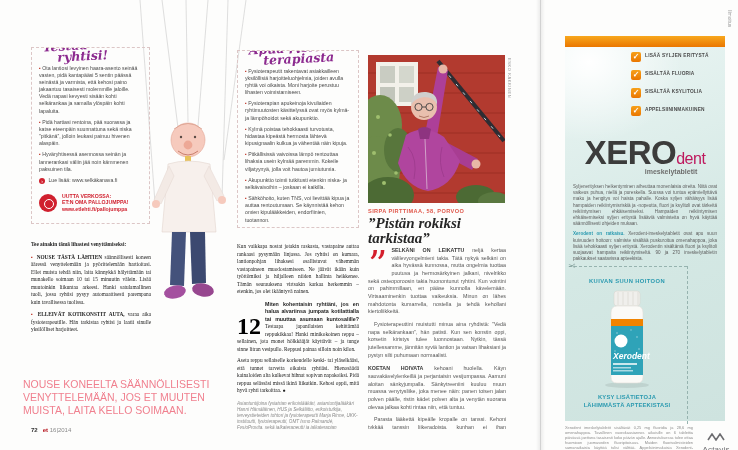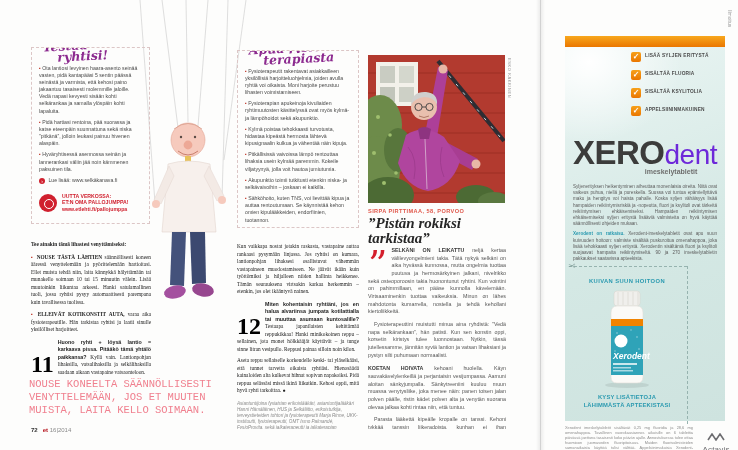--- a/index.html
+++ b/index.html
@@ -29,22 +29,22 @@
   #col2{left:237px;top:243px;width:122px;height:186px;}
   .leadin{font-weight:bold;margin:0 0 1px 0;}
   .para{margin:0 0 5px 0;}
   .para.bullet::before{content:"▪ ";color:#c0392b;}
   .qblock{margin-top:4px;}
   .qnum{float:left;font-family:"Liberation Serif",serif;font-weight:bold;color:#000000;
         font-size:24px;line-height:.78;margin:16px 4px 0 0;}
   .qbold{font-family:"Liberation Sans",sans-serif;font-weight:bold;color:#1c1c1c;}
   .footnote{font-family:"Liberation Sans",sans-serif;font-style:italic;font-size:4.6px;color:#8a8a8a;
             line-height:1.3;text-align:left;margin-top:6px;}
-  .pinkquote{position:absolute;left:29px;top:378px;width:190px;font-size:10.5px;line-height:1.22;
-             color:#f0808f;font-family:Liberation Mono, monospace;}
+  .pinkquote{position:absolute;left:23px;top:378px;width:190px;font-size:10.5px;line-height:1.22;
+             color:#f0808f;font-family:Liberation Sans, sans-serif;}
   .footer{position:absolute;left:31px;top:427px;font-size:6px;color:#8a8a8a;}
   .footer .pn{font-weight:bold;color:#333;margin-right:5px;}
   .footer .br{font-weight:bold;color:#b5121b;}
   
   #puppet{position:absolute;left:128px;top:0;width:122px;height:312px;pointer-events:none;}
   #photo{position:absolute;left:368px;top:55px;width:137px;height:148px;}
   .photocredit{position:absolute;left:507px;top:58px;writing-mode:vertical-rl;font-size:4px;color:#9a9a9a;
                letter-spacing:.6px;text-transform:uppercase;}
   .caption{position:absolute;left:368px;top:208px;font-size:5.6px;font-weight:bold;color:#e0574a;letter-spacing:.4px;}
   .profhead{position:absolute;left:368px;top:216px;font-family:"Liberation Serif",serif;font-weight:bold;
@@ -67,21 +67,21 @@
   .adbg{position:absolute;left:0;top:11px;width:160px;height:374px;
         background:radial-gradient(ellipse 150px 130px at 15% 4%,#ffffff 0%,rgba(255,255,255,0) 62%),
                    linear-gradient(160deg,#eaf5f3 0%,#d4e8e4 55%,#cee3df 100%);}
   .checks{position:absolute;right:6px;top:16px;width:88px;display:flex;flex-direction:column;gap:8px;}
   .chkrow{display:flex;gap:4px;align-items:flex-start;}
   .chk{flex:0 0 10px;width:10px;height:10px;border-radius:2px;background:linear-gradient(180deg,#f7a11a,#ea7600);
        color:#fff;font-size:8px;line-height:10px;text-align:center;font-weight:bold;}
   .chklbl{font-size:4.8px;font-weight:bold;color:#4c4c4c;line-height:1.3;letter-spacing:.2px;padding-top:1px;}
   .xlogo{position:absolute;left:0;top:102px;width:160px;text-align:center;line-height:.9;}
   .xl1{font-size:33px;font-weight:bold;color:#3c3c3b;letter-spacing:-.5px;}
-  .xl2{font-size:28px;color:#6d28d9;letter-spacing:-.5px;}
+  .xl2{font-size:16px;color:#be185d;letter-spacing:-.5px;}
   .xsub{display:block;font-size:7px;font-weight:bold;color:#6f6f6e;margin-top:1px;padding-left:52px;}
   .adbody{position:absolute;left:8px;top:148px;width:144px;font-size:4.6px;color:#5e5e5e;line-height:1.35;
           text-align:justify;}
   .adbody p{margin:0 0 4px 0;}
   .tealb{color:#2b9ab0;font-weight:bold;}
   .cuth{position:absolute;left:4px;top:230px;width:118px;border-top:1px dashed #96b3af;}
   .scis{position:absolute;left:-1px;top:-6px;font-size:9px;color:#84a09c;transform:scaleX(-1);}
   .cutv{position:absolute;left:122px;top:230px;height:158px;border-left:1px dashed #96b3af;}
   .coupontitle{position:absolute;left:2px;top:242px;width:120px;text-align:center;font-size:5.8px;font-weight:bold;
                color:#2b9ab0;letter-spacing:.4px;}
@@ -157,25 +157,20 @@
     <p class="bl"><span>Kylmä poistaa tehokkaasti turvotusta, hidastaa kipeästä hermosta lähtevä kipusignaalin kulkua ja vähentää näin kipuja.</span></p>
     <p class="bl"><span>Pitkällisissä vaivoissa lämpö rentouttaa lihaksia usein kylmää paremmin. Kokeile viljatyynyä, jolla voit hautoa jumiutumia.</span></p>
     <p class="bl"><span>Akupunktio toimii tutkitusti etenkin niska- ja selkävaivoihin – joskaan ei kaikilla.</span></p>
     <p class="bl"><span>Sähköhoito, kuten TNS, voi lievittää kipua ja auttaa rentoutumaan. Se käynnistää kehon omien kipulääkkeiden, endorfiinien, tuotannon.</span></p>
   </div>
 
   <div id="col1" class="col">
     <p class="leadin para">Tee ainakin tämä lihastesi venyttämiseksi:</p>
     <p class="para bullet"><b>NOUSE TÄSTÄ LÄHTIEN</b> <span>säännöllisesti koneen ääressä venyttelemään ja pyörittelemään hartioitasi. Ellet muista tehdä niin, laita kännykkä hälyttämään tai munakello soimaan 10 tai 15 minuutin välein. Lisää muutoinkin liikuntaa arkeesi. Hanki satulamallinen tuoli, jossa ryhtisi pysyy automaattisesti parempana kuin tavallisessa tuolissa.</span></p>
     <p class="para bullet"><b>ELLEIVÄT KOTIKONSTIT AUTA,</b> <span>varaa aika fysioterapeutille. Hän tarkistaa ryhtisi ja laatii sinulle yksilölliset harjoitteet.</span></p>
-    <div class="qblock">
-      <span class="qnum">11</span>
-      <b class="qbold">Huono ryhti + löysä lantio = karkaava pissa. Pitääkö tämä yhtälö paikkansa?</b>
-      <span>Kyllä vain. Lantionpohjan lihaksilla, vatsalihaksilla ja selkälihaksilla saadaan aikaan vastapaine vatsaonteloon.</span>
-    </div>
   </div>
 
   <div class="pinkquote">NOUSE KONEELTA SÄÄNNÖLLISESTI VENYTTELEMÄÄN, JOS ET MUUTEN MUISTA, LAITA KELLO SOIMAAN.</div>
 
   <div id="col2" class="col">
     <p class="para">Kun vaikkapa nostat jotakin raskasta, vastapaine auttaa rankaasi pysymään linjassa. Jos ryhtisi on kumara, lantionpohjan lihaksesi osallistuvat vähemmän vastapaineen muodostamiseen. Ne jäävät ikään kuin työttömiksi ja hiljalleen niiden hallinta heikkenee. Tämän seurauksena virtsakin karkaa herkemmin – etenkin, jos olet ikääntyvä nainen.</p>
     <div class="qblock">
       <span class="qnum">12</span>
       <b class="qbold">Miten kohentaisin ryhtiäni, jos en halua alvariinsa jumpata kotilattialla tai muuttaa asumaan kuntosalille?</b>
       <span>Testaapa japanilaisten kehittämää reppukikkaa! Hanki minikokoinen reppu – sellainen, jota monet hölkkääjät käyttävät – ja tunge sinne litran vesipullo. Reppusi painaa silloin noin kilon.</span>

